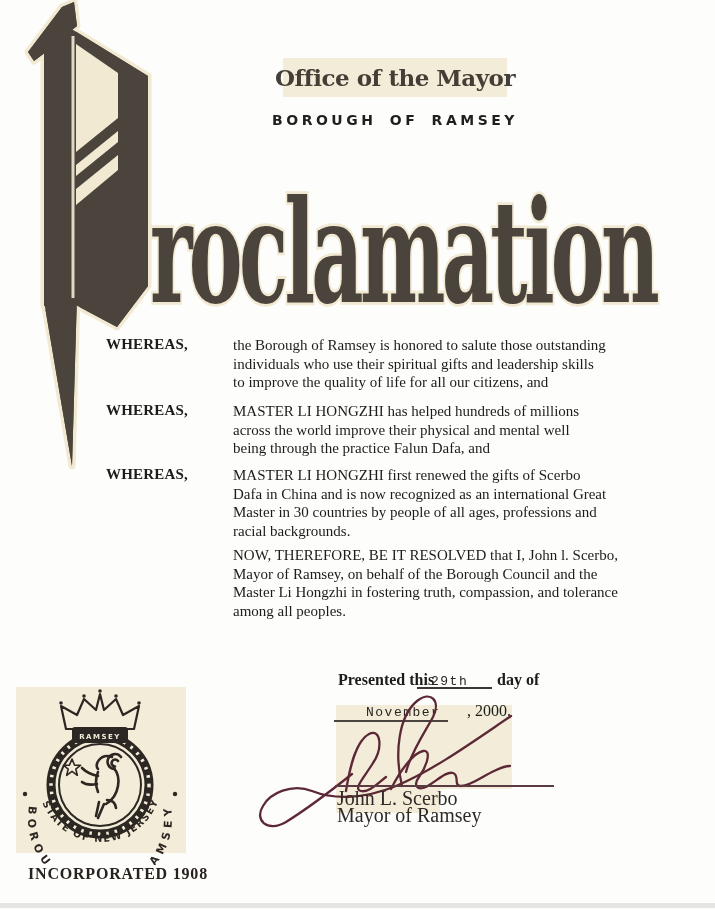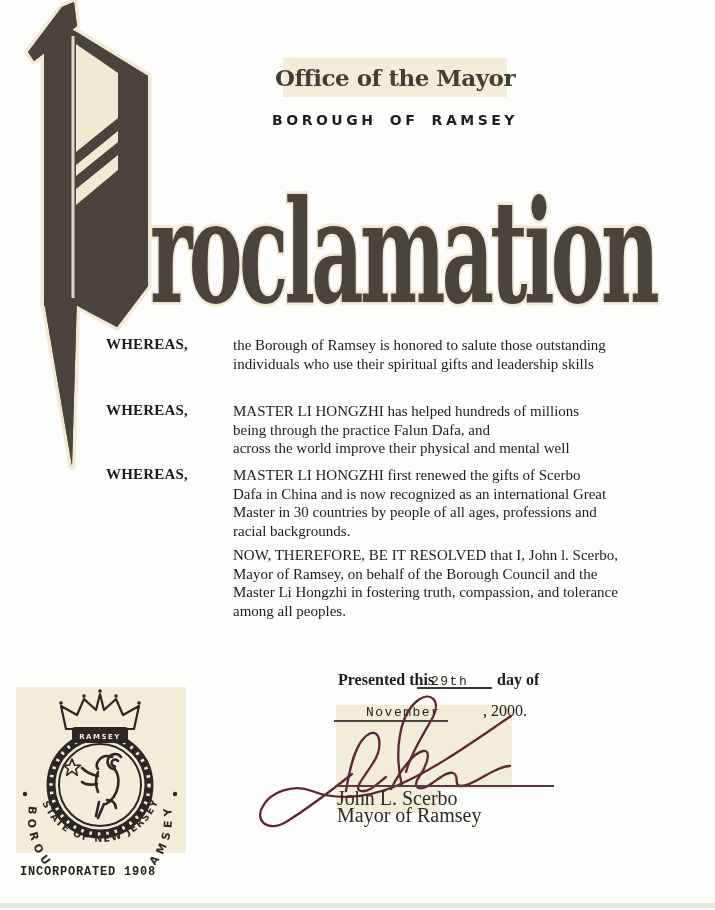--- a/index.html
+++ b/index.html
@@ -38,31 +38,31 @@
 
   
   .presented-prefix,.presented-suffix{
     position:absolute; font-weight:bold; font-size:16px; white-space:nowrap;
   }
   .mono{
     font-family:"Liberation Mono","DejaVu Sans Mono",monospace;
     font-size:13px; letter-spacing:1.5px; color:#2a2624; white-space:nowrap;
   }
   .rule{position:absolute; height:2px; background:#3c3733;}
-  .year-text{position:absolute; font-size:16px; white-space:nowrap;margin-left:16px;}
+  .year-text{position:absolute; font-size:16px; white-space:nowrap;}
 
   
   .patch{position:absolute; background:#f2ecd8;}
 
   .sig-name{position:absolute; font-size:20px; color:#2e2b27; white-space:nowrap;}
 
   .incorporated{
-    position:absolute; left:20px; top:865px;
-    font-family:Liberation Mono, monospace; font-weight:bold;
-    font-size:12px; letter-spacing:0.8px; color:#27221d; white-space:nowrap;
+    position:absolute; left:28px; top:865px;
+    font-family:Liberation Serif, serif; font-weight:bold;
+    font-size:16px; letter-spacing:0.8px; color:#27221d; white-space:nowrap;
   }
 
   .scan-edge{
     position:absolute; left:0; top:903px; width:715px; height:5px;
     background:#e2e1dd; opacity:.85;
   }
   .seal-arc{white-space:pre;}
 </style>
 </head>
 <body>
@@ -96,29 +96,30 @@
   <div class="office-box">
     <span class="office-text">Office of the Mayor</span>
   </div>
   <div class="borough-line">BOROUGH OF RAMSEY</div>
 
   <div class="para" style="top:336px">
     <div class="wlabel">WHEREAS,</div>
     <div class="plines">
       <div class="tline">the Borough of Ramsey is honored to salute those outstanding</div>
       <div class="tline">individuals who use their spiritual gifts and leadership skills</div>
+      <div class="tline">to improve the quality of life for all our citizens, and</div>
     </div>
   </div>
 
   <div class="para" style="top:402px">
     <div class="wlabel">WHEREAS,</div>
     <div class="plines">
       <div class="tline">MASTER LI HONGZHI has helped hundreds of millions</div>
+      <div class="tline">across the world improve their physical and mental well</div>
       <div class="tline">being through the practice Falun Dafa, and</div>
-      <div class="tline">across the world improve their physical and mental well</div>
     </div>
   </div>
 
   <div class="para" style="top:466px">
     <div class="wlabel">WHEREAS,</div>
     <div class="plines">
       <div class="tline">MASTER LI HONGZHI first renewed the gifts of Scerbo</div>
       <div class="tline">Dafa in China and is now recognized as an international Great</div>
       <div class="tline">Master in 30 countries by people of all ages, professions and</div>
       <div class="tline">racial backgrounds.</div>

